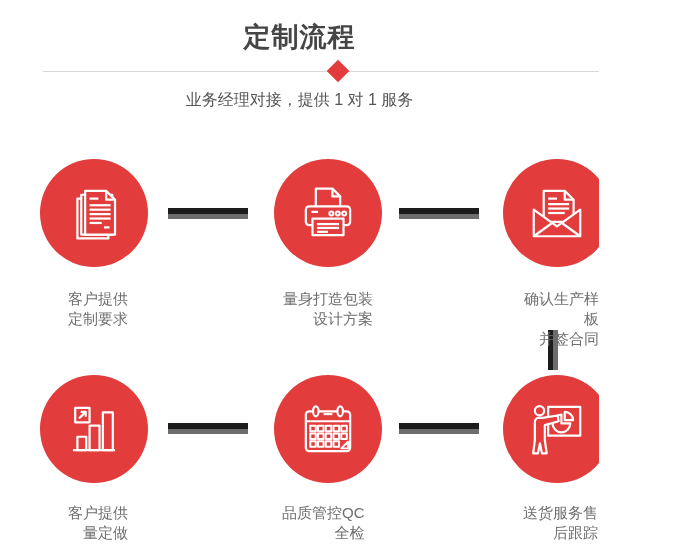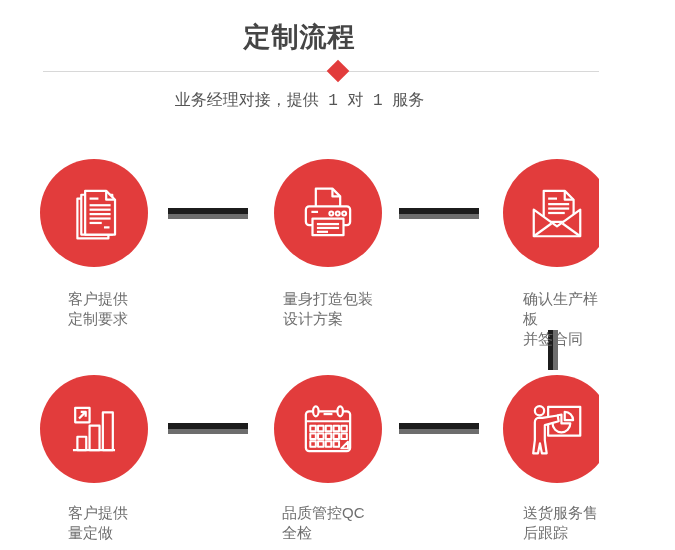--- a/index.html
+++ b/index.html
@@ -12,31 +12,31 @@
   }
   *{margin:0;padding:0;box-sizing:border-box;}
   body{background:#fff;font-family:"Liberation Sans","DejaVu Sans",sans-serif;}
   .stage{position:relative;width:599px;height:550px;background:#fff;overflow:hidden;}
   .title{position:absolute;top:19px;left:0;width:100%;text-align:center;
          font-size:27px;font-weight:bold;color:var(--title-text);letter-spacing:1px;}
   .divider{position:absolute;top:71px;left:43px;width:589px;height:1px;background:var(--divider);}
   .diamond{position:absolute;top:63px;left:330px;width:16px;height:16px;
            background:var(--red);transform:rotate(45deg);}
   .subtitle{position:absolute;top:90px;left:0;width:100%;text-align:center;
-            font-size:16px;color:#555;font-family:Liberation Mono, monospace;}
+            font-size:16px;color:#555;}
   .circle{position:absolute;width:108px;height:108px;border-radius:50%;
           background:var(--red);display:flex;align-items:center;justify-content:center;}
   .circle svg{width:62px;height:62px;display:block;}
   .fillred{fill:var(--red);}
   .connector-h{position:absolute;width:80px;height:11px;
     background:linear-gradient(var(--conn-dark) 0 50%, var(--conn-gray) 50% 100%);}
   .connector-v{position:absolute;width:10px;height:40px;
     background:linear-gradient(to right, var(--conn-dark) 0 50%, var(--conn-gray) 50% 100%);}
   .step-label{position:absolute;font-size:15px;line-height:20px;color:var(--label-text);
-              white-space:pre-line;}
+              white-space:pre-line;text-align:right;}
 </style>
 </head>
 <body>
 
 <div class="stage">
 
   <div class="title">定制流程</div>
   <div class="divider"></div>
   <div class="diamond"></div>
   <div class="subtitle">业务经理对接，提供 1 对 1 服务</div>

